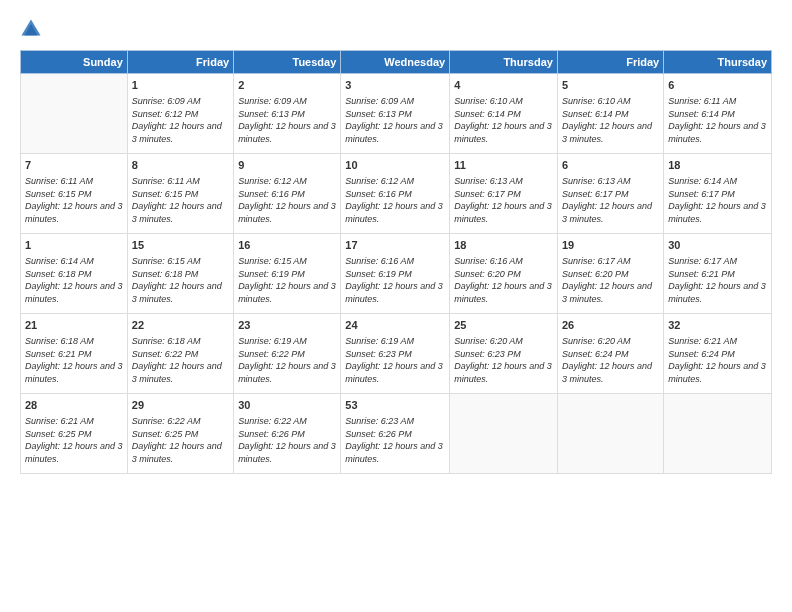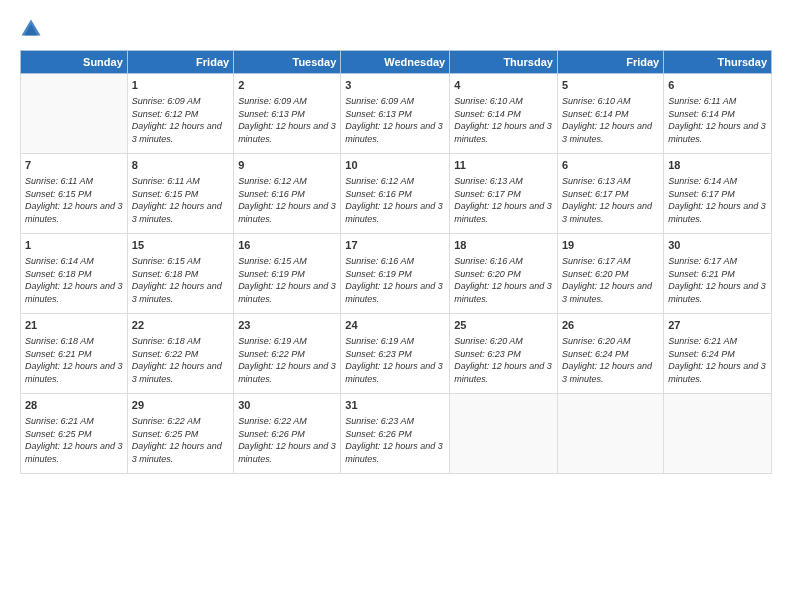--- a/index.html
+++ b/index.html
@@ -156,26 +156,26 @@
           <td><span class="day-num">19</span><span class="day-info">Sunrise: 6:17 AM<br>Sunset: 6:20 PM<br>Daylight: 12 hours and 3 minutes.</span></td>
           <td><span class="day-num">30</span><span class="day-info">Sunrise: 6:17 AM<br>Sunset: 6:21 PM<br>Daylight: 12 hours and 3 minutes.</span></td>
         </tr>
         <tr>
           <td><span class="day-num">21</span><span class="day-info">Sunrise: 6:18 AM<br>Sunset: 6:21 PM<br>Daylight: 12 hours and 3 minutes.</span></td>
           <td><span class="day-num">22</span><span class="day-info">Sunrise: 6:18 AM<br>Sunset: 6:22 PM<br>Daylight: 12 hours and 3 minutes.</span></td>
           <td><span class="day-num">23</span><span class="day-info">Sunrise: 6:19 AM<br>Sunset: 6:22 PM<br>Daylight: 12 hours and 3 minutes.</span></td>
           <td><span class="day-num">24</span><span class="day-info">Sunrise: 6:19 AM<br>Sunset: 6:23 PM<br>Daylight: 12 hours and 3 minutes.</span></td>
           <td><span class="day-num">25</span><span class="day-info">Sunrise: 6:20 AM<br>Sunset: 6:23 PM<br>Daylight: 12 hours and 3 minutes.</span></td>
           <td><span class="day-num">26</span><span class="day-info">Sunrise: 6:20 AM<br>Sunset: 6:24 PM<br>Daylight: 12 hours and 3 minutes.</span></td>
-          <td><span class="day-num">27</span><span class="day-info">Sunrise: 6:21 AM<br>Sunset: 6:24 PM<br>Daylight: 12 hours and 3 minutes.</span></td>
+          <td><span class="day-num">32</span><span class="day-info">Sunrise: 6:21 AM<br>Sunset: 6:24 PM<br>Daylight: 12 hours and 3 minutes.</span></td>
         </tr>
         <tr>
           <td><span class="day-num">28</span><span class="day-info">Sunrise: 6:21 AM<br>Sunset: 6:25 PM<br>Daylight: 12 hours and 3 minutes.</span></td>
           <td><span class="day-num">29</span><span class="day-info">Sunrise: 6:22 AM<br>Sunset: 6:25 PM<br>Daylight: 12 hours and 3 minutes.</span></td>
           <td><span class="day-num">30</span><span class="day-info">Sunrise: 6:22 AM<br>Sunset: 6:26 PM<br>Daylight: 12 hours and 3 minutes.</span></td>
-          <td><span class="day-num">31</span><span class="day-info">Sunrise: 6:23 AM<br>Sunset: 6:26 PM<br>Daylight: 12 hours and 3 minutes.</span></td>
+          <td><span class="day-num">53</span><span class="day-info">Sunrise: 6:23 AM<br>Sunset: 6:26 PM<br>Daylight: 12 hours and 3 minutes.</span></td>
           <td class="empty-cell"></td>
           <td class="empty-cell"></td>
           <td class="empty-cell"></td>
         </tr>
       </tbody>
   </table>
 </div>
 
 </body></html>

